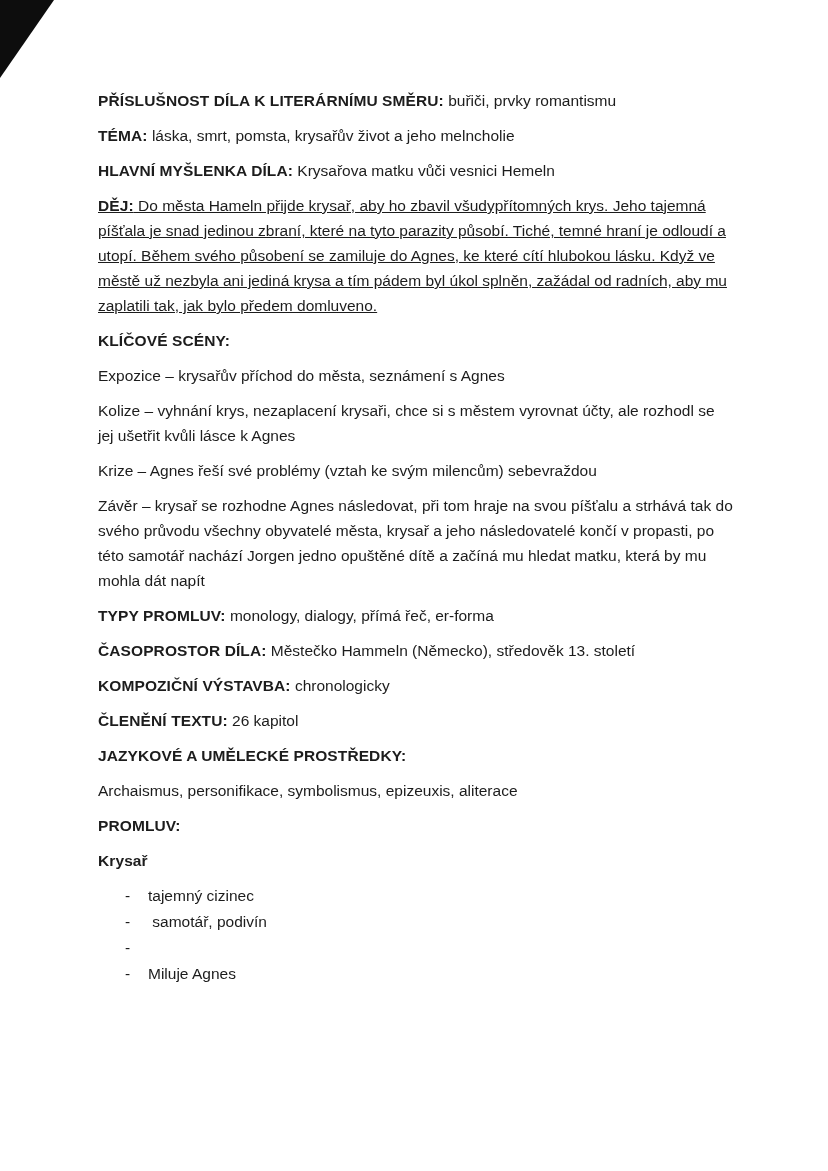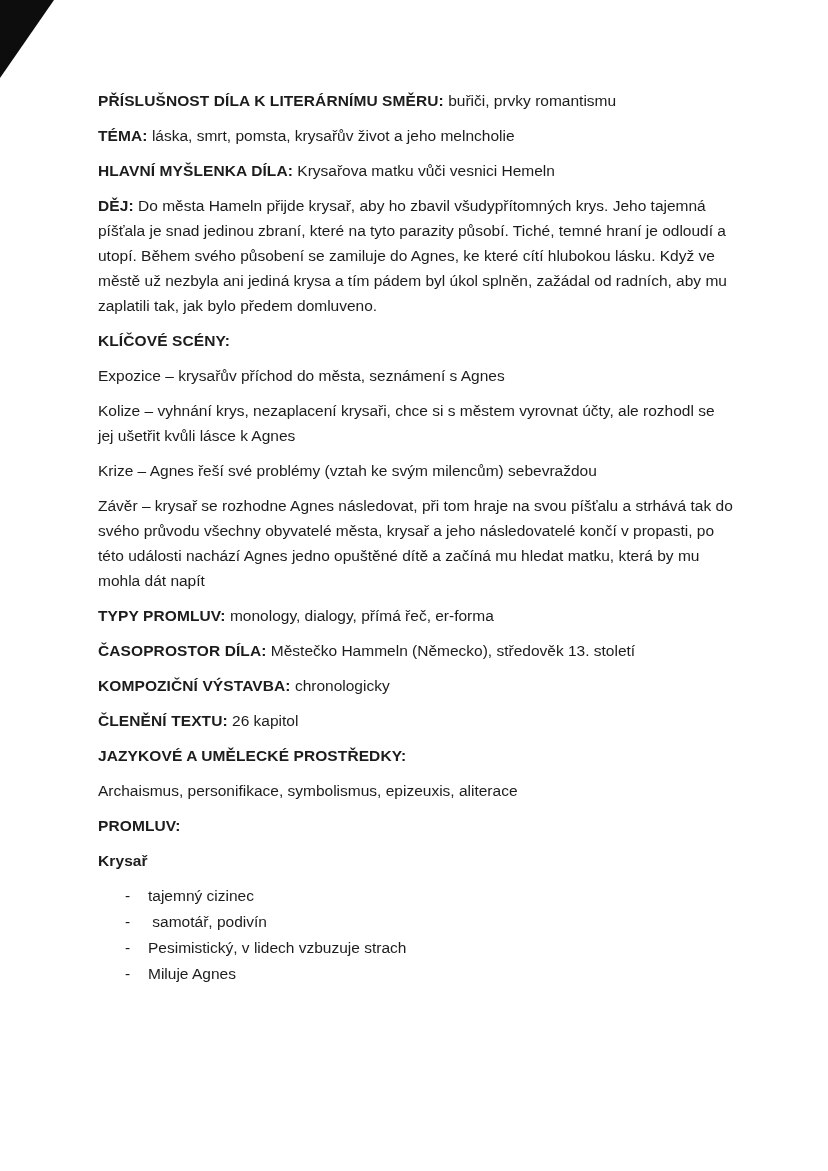--- a/index.html
+++ b/index.html
@@ -36,21 +36,21 @@
   .content p, .content h2, .content h3{
     font-size:15.5px;
     line-height:25px;
     font-weight:normal;
     margin:0 0 10px 0;
   }
   .content h2, .content h3, .content strong{
     font-weight:bold;
     letter-spacing:0.1px;
   }
-  .gap-before{margin-top:40px;}
+  .gap-before{margin-top:40px;text-decoration:underline;}
   ul.traits{
     list-style:none;
     margin:2px 0 10px 27px;
   }
   ul.traits li{
     display:flex;
     font-size:15.5px;
     line-height:26px;
   }
   ul.traits .dash{
@@ -73,21 +73,21 @@
 
     <p><strong>HLAVNÍ MYŠLENKA DÍLA:</strong><span> Krysařova matku vůči vesnici Hemeln</span></p>
 
     <p class="gap-before"><strong>DĚJ:</strong><span> Do města Hameln přijde krysař, aby ho zbavil všudypřítomných krys. Jeho tajemná píšťala je snad jedinou zbraní, které na tyto parazity působí. Tiché, temné hraní je odloudí a utopí. Během svého působení se zamiluje do Agnes, ke které cítí hlubokou lásku. Když ve městě už nezbyla ani jediná krysa a tím pádem byl úkol splněn, zažádal od radních, aby mu zaplatili tak, jak bylo předem domluveno.</span></p>
 
     <h2>KLÍČOVÉ SCÉNY:</h2>
 
     <p>Expozice – krysařův příchod do města, seznámení s Agnes</p>
     <p>Kolize – vyhnání krys, nezaplacení krysaři, chce si s městem vyrovnat účty, ale rozhodl se jej ušetřit kvůli lásce k Agnes</p>
     <p>Krize – Agnes řeší své problémy (vztah ke svým milencům) sebevraždou</p>
-    <p>Závěr – krysař se rozhodne Agnes následovat, při tom hraje na svou píšťalu a strhává tak do svého průvodu všechny obyvatelé města, krysař a jeho následovatelé končí v propasti, po této události nachází Agnes jedno opuštěné dítě a začíná mu hledat matku, která by mu mohla dát napít</p>
+    <p>Závěr – krysař se rozhodne Agnes následovat, při tom hraje na svou píšťalu a strhává tak do svého průvodu všechny obyvatelé města, krysař a jeho následovatelé končí v propasti, po této samotář nachází Jorgen jedno opuštěné dítě a začíná mu hledat matku, která by mu mohla dát napít</p>
 
     <p><strong>TYPY PROMLUV:</strong><span> monology, dialogy, přímá řeč, er-forma</span></p>
 
     <p><strong>ČASOPROSTOR DÍLA:</strong><span> Městečko Hammeln (Německo), středověk 13. století</span></p>
 
     <p><strong>KOMPOZIČNÍ VÝSTAVBA:</strong><span> chronologicky</span></p>
 
     <p><strong>ČLENĚNÍ TEXTU:</strong><span> 26 kapitol</span></p>
 
     <h2>JAZYKOVÉ A UMĚLECKÉ PROSTŘEDKY:</h2>
@@ -103,21 +103,20 @@
       <li>
           <span class="dash">-</span>
           <span class="trait-text">tajemný cizinec</span>
         </li>
       <li>
           <span class="dash">-</span>
           <span class="trait-text"> samotář, podivín</span>
         </li>
       <li>
           <span class="dash">-</span>
-          <span class="trait-text">Pesimistický, v lidech vzbuzuje strach</span>
         </li>
       <li>
           <span class="dash">-</span>
           <span class="trait-text">Miluje Agnes</span>
         </li>
     </ul>
 
   </div>
 </div>
 

